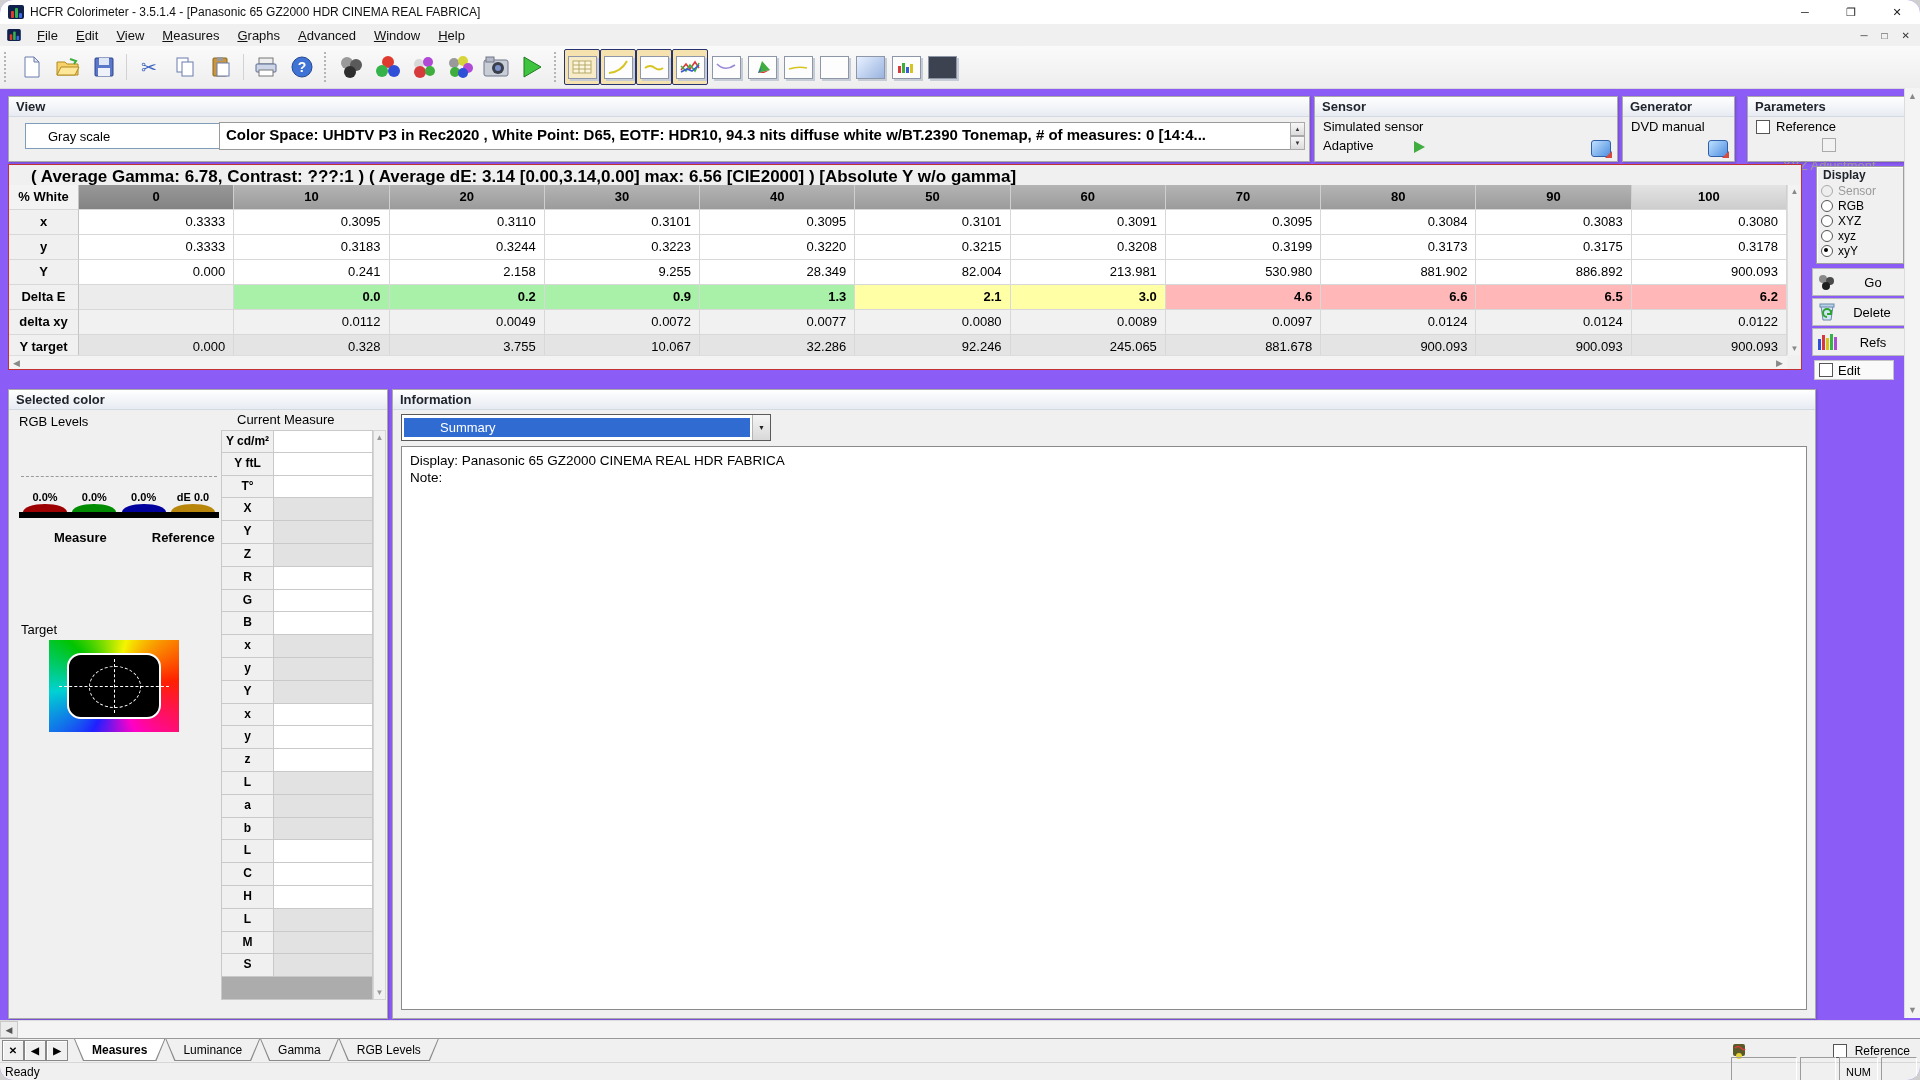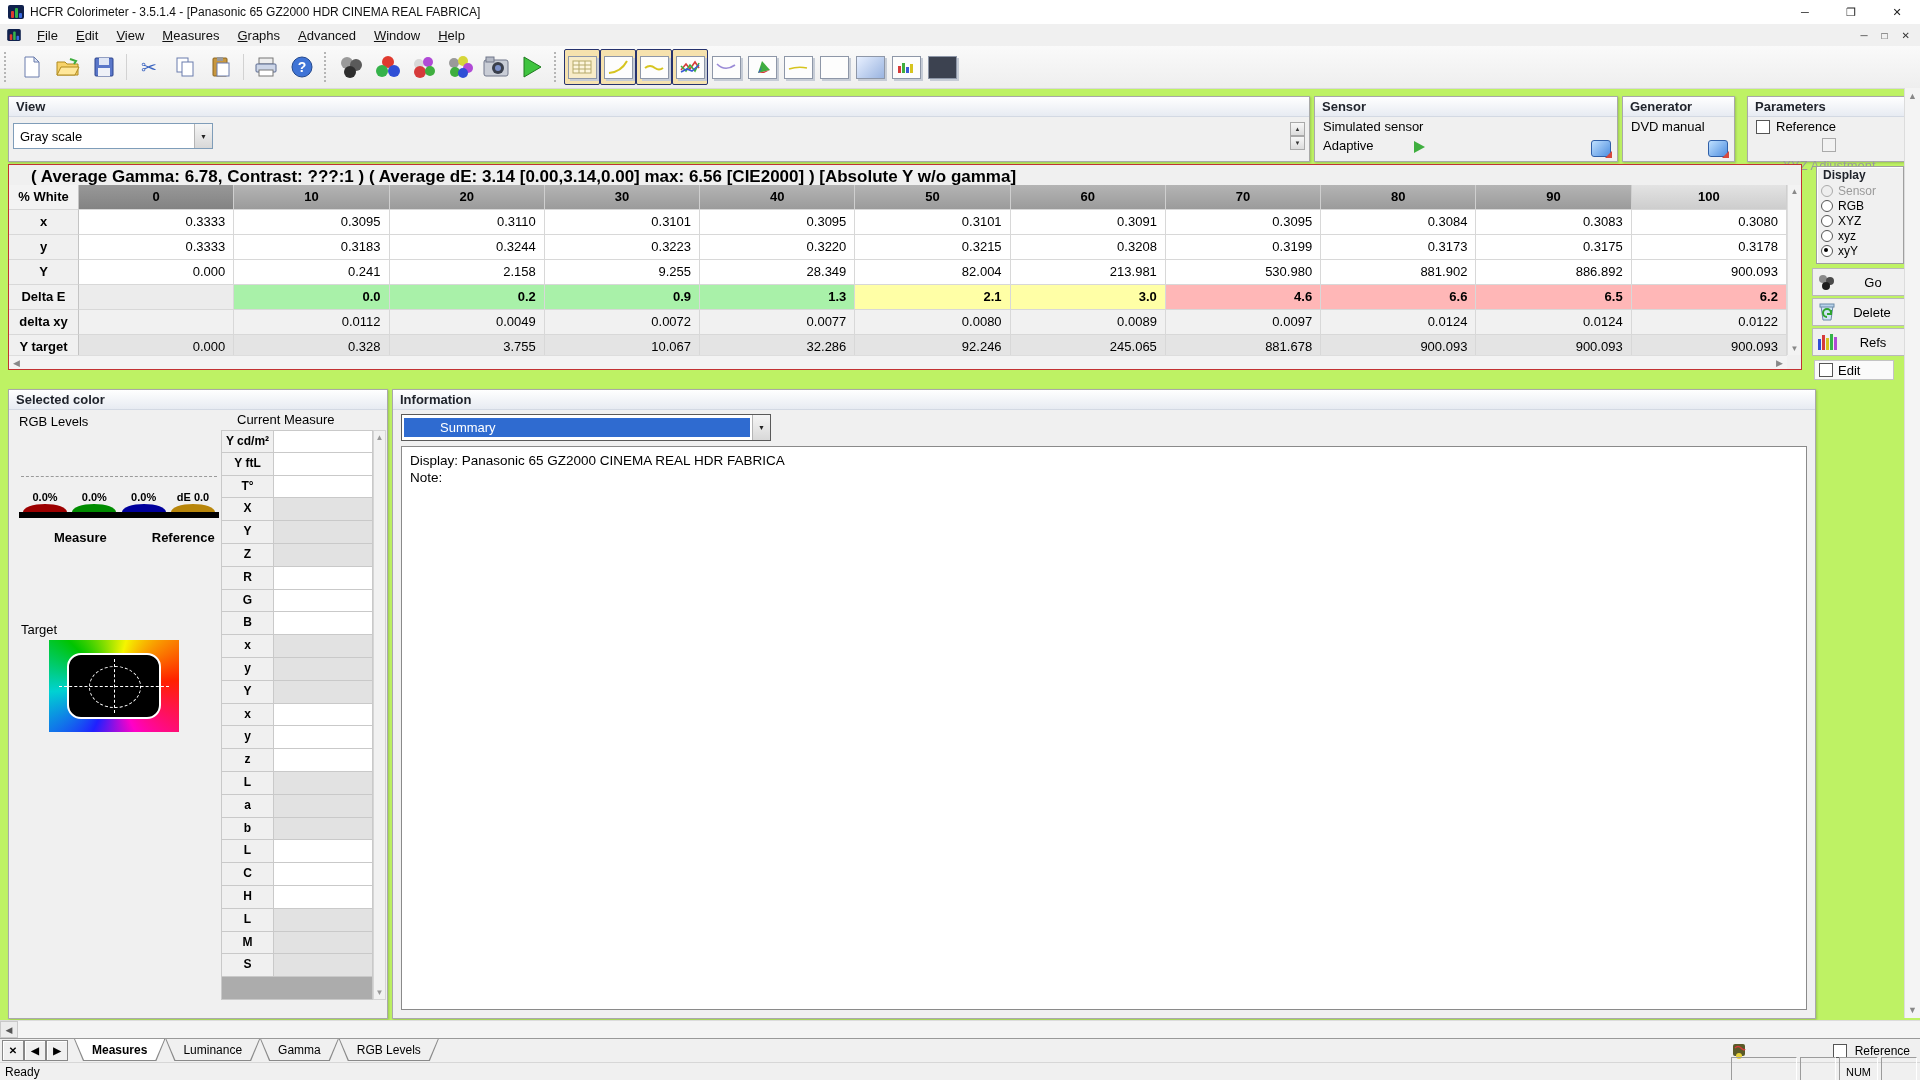--- a/index.html
+++ b/index.html
@@ -1,17 +1,17 @@
 <!DOCTYPE html>
 <html><head>
 <meta charset="utf-8">
 <style>
   html,body{margin:0;padding:0;background:#cfcfcf;}
-  #app{position:relative;width:1920px;height:1080px;background:#bef264;
-       font-family:"Liberation Sans",sans-serif;overflow:hidden;color:#000;}
+  #app{position:relative;width:1920px;height:1080px;background:#8b5cf6;
+       font-family:"Liberation Sans",sans-serif;overflow:hidden;color:#000;border-radius:13px;}
   
   .titlebar{position:absolute;top:0;left:0;width:1920px;height:24px;background:#fff;
             display:flex;align-items:center;border-bottom:1px solid #e4e4e4;}
   .logo{width:16px;height:14px;margin:0 6px 0 8px;background:#10214d;border-radius:2px;
         display:flex;align-items:flex-end;justify-content:center;gap:1px;padding:1px 2px;box-sizing:border-box;}
   .logo i{display:block;width:3px;border-radius:1px;}
   .logo i:nth-child(1){height:7px;background:#e03a2f;}
   .logo i:nth-child(2){height:10px;background:#35b24a;}
   .logo i:nth-child(3){height:5px;background:#3a6ae0;}
   .title-text{font-size:12px;color:#111;}
@@ -364,24 +364,25 @@
           </svg>
         </span>
       </span>
     <span class="tb-btn">
         <span class="scr" style="background:#3c4250;"></span>
       </span>
   </div>
 
   <div class="panel" id="view-panel" style="left:8px;top:96px;width:1300px;height:64px;">
     <div class="panel-hd">View</div>
-    <div class="combo" style="left:4px;top:26px;width:198px;height:24px;">
+    <div class="combo" style="left:16px;top:26px;width:198px;height:24px;padding-left:16px;">
       <span class="cv">Gray scale</span>
       <span class="arrow">▼</span>
     </div>
+    <div class="infobox" style="left:210px;top:25px;width:1064px;height:26px;">Color Space: UHDTV P3 in Rec2020 , White Point: D65, EOTF:  HDR10, 94.3 nits diffuse white w/BT.2390 Tonemap, # of measures: 0 [14:4...</div>
     <div class="spinner" style="right:4px;top:25px;height:28px;">
       <span>▲</span>
       <span>▼</span>
     </div>
   </div>
 
   <div class="panel" style="left:1314px;top:96px;width:302px;height:64px;">
     <div class="panel-hd">Sensor</div>
     <div class="pline">Simulated sensor</div>
     <div class="pline"><span>Adaptive</span><span class="play-tri"></span></div>

